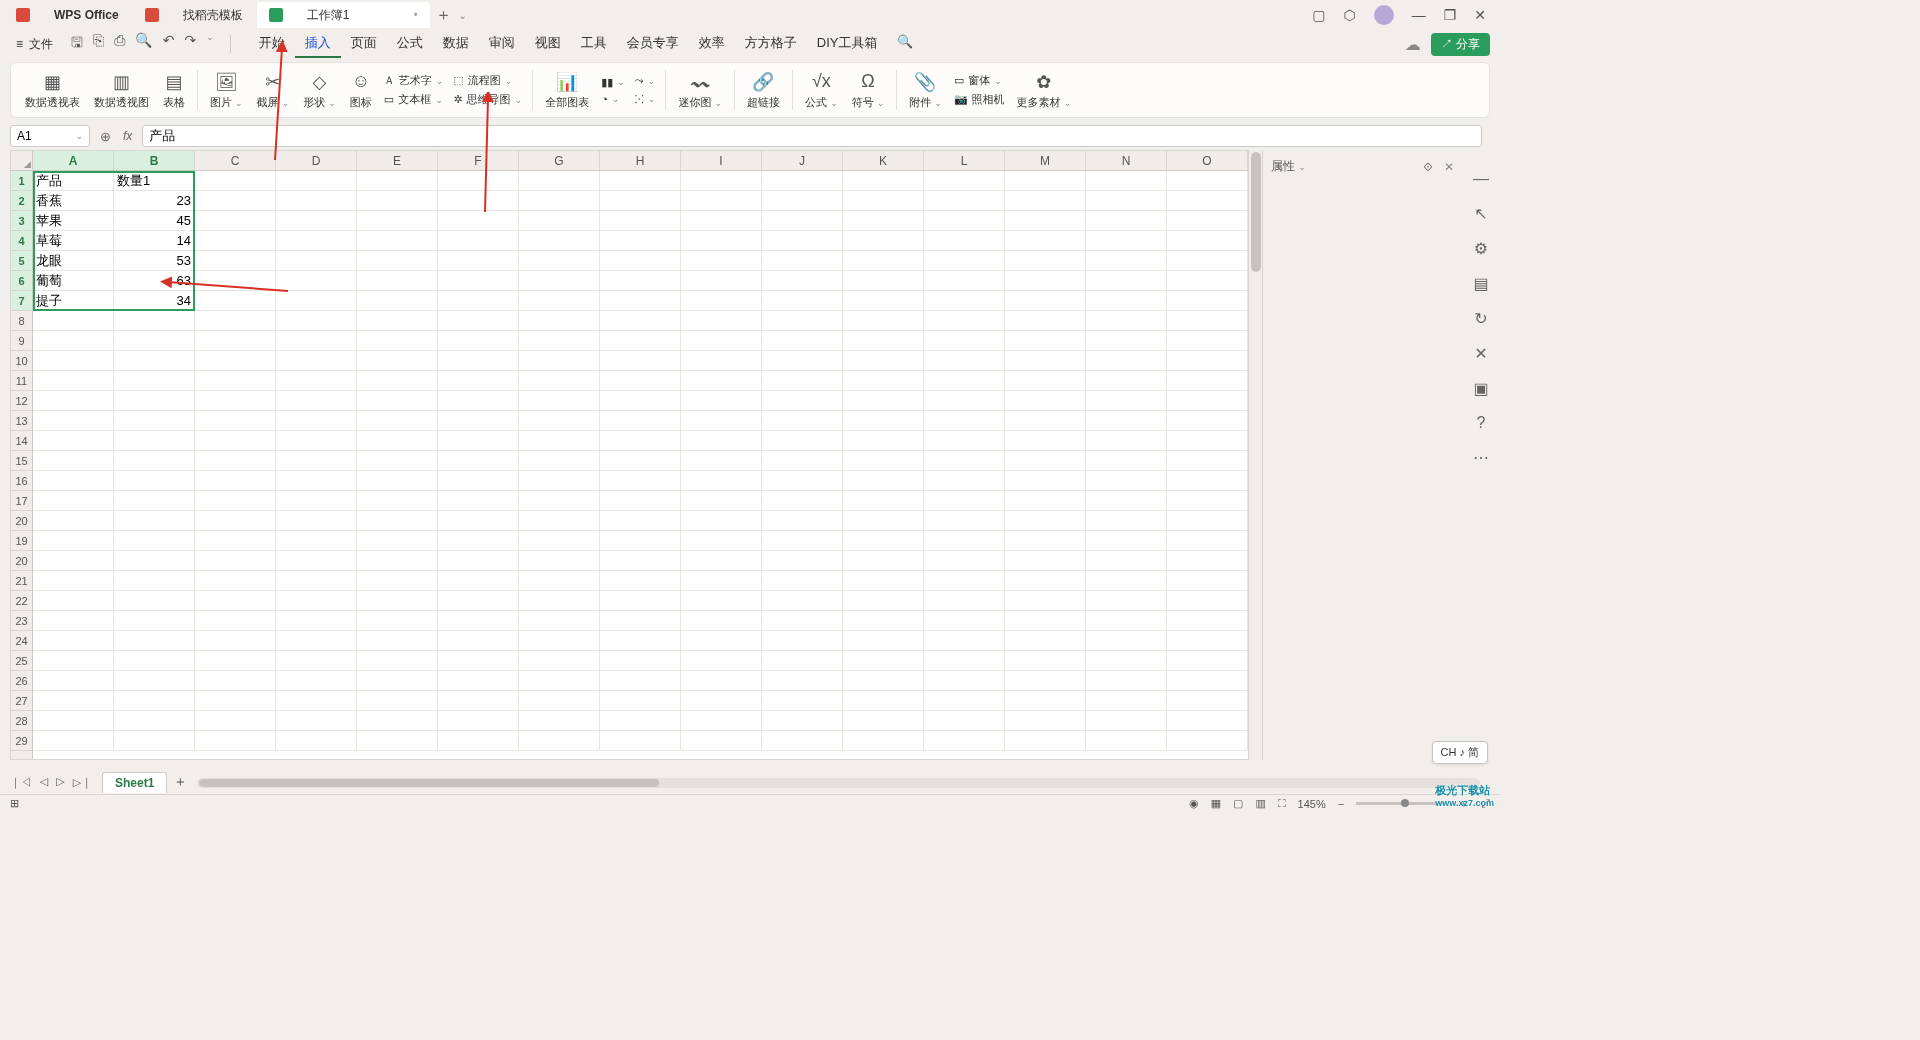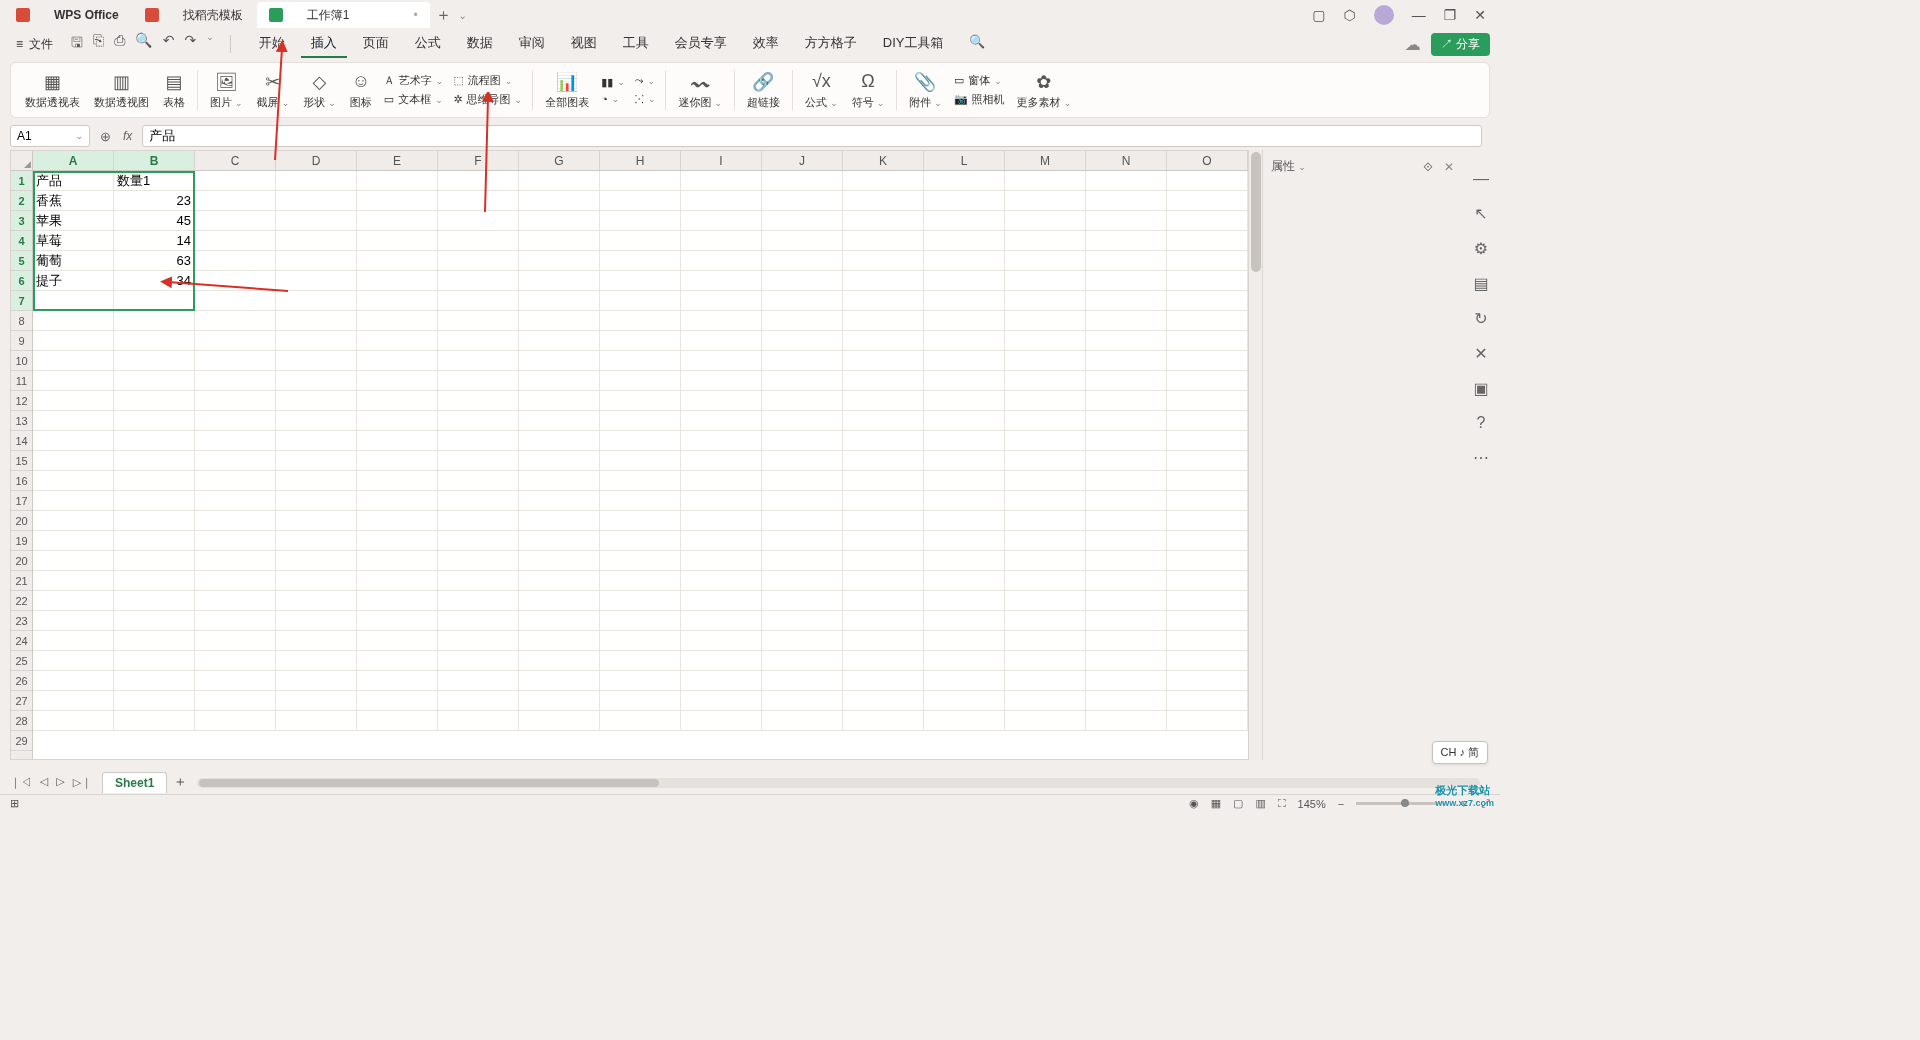--- a/index.html
+++ b/index.html
@@ -19,23 +19,23 @@
 .win-controls { margin-left: auto; display: flex; gap: 18px; padding-right: 10px; color: #555; font-size: 14px; align-items: center; }
 .win-controls .wc { cursor: pointer; }
 .avatar { width: 20px; height: 20px; border-radius: 50%; background: #b8a8d8; }
 
 
 .menu-row { height: 28px; display: flex; align-items: center; background: #f2eeeb; padding: 0 10px; gap: 4px; }
 .file-menu { display: flex; align-items: center; gap: 6px; font-size: 12px; color: #333; padding: 0 6px; }
 .qa-icons { display: flex; gap: 10px; padding: 0 8px; color: #555; font-size: 14px; }
 .qa-icons span { cursor: pointer; }
 .divider-v { width: 1px; height: 18px; background: #d0cac6; margin: 0 4px; }
-.menu-tabs { display: flex; gap: 6px; margin-left: 10px; }
+.menu-tabs { display: flex; margin-left: 10px; }
 .menu-tab { padding: 4px 10px; font-size: 13px; color: #333; cursor: pointer; }
-.menu-tab.active { color: #0f172a; border-bottom: 2px solid #2a7a47; }
+.menu-tab.active { color: #1d4ed8; border-bottom: 2px solid #2a7a47; }
 .menu-right { margin-left: auto; display: flex; gap: 10px; align-items: center; }
 .share-btn { background: #2a9d5c; color: #fff; padding: 3px 10px; border-radius: 4px; font-size: 12px; cursor: pointer; }
 
 
 .ribbon { height: 56px; background: #fdfcfb; border: 1px solid #e5e0dc; border-radius: 6px; margin: 4px 10px; display: flex; align-items: center; padding: 0 8px; gap: 2px; }
 .r-group { display: flex; flex-direction: column; align-items: center; gap: 2px; padding: 0 6px; font-size: 11px; color: #333; cursor: pointer; }
 .r-group .ri { font-size: 18px; color: #555; height: 22px; display: flex; align-items: center; }
 .r-split { display: flex; flex-direction: column; gap: 4px; padding: 0 4px; font-size: 11px; color: #333; }
 .r-split .row { display: flex; align-items: center; gap: 4px; cursor: pointer; white-space: nowrap; }
 .r-divider { width: 1px; height: 40px; background: #e5e0dc; margin: 0 4px; }
@@ -380,20 +380,37 @@
             <div class="cell"></div>
             <div class="cell"></div>
             <div class="cell"></div>
             <div class="cell"></div>
             <div class="cell"></div>
             <div class="cell"></div>
             <div class="cell"></div>
             <div class="cell"></div>
           </div>
           <div class="crow">
+            <div class="cell">龙眼</div>
+            <div class="cell num">53</div>
+            <div class="cell"></div>
+            <div class="cell"></div>
+            <div class="cell"></div>
+            <div class="cell"></div>
+            <div class="cell"></div>
+            <div class="cell"></div>
+            <div class="cell"></div>
+            <div class="cell"></div>
+            <div class="cell"></div>
+            <div class="cell"></div>
+            <div class="cell"></div>
+            <div class="cell"></div>
+            <div class="cell"></div>
+          </div>
+          <div class="crow">
             <div class="cell">葡萄</div>
             <div class="cell num">63</div>
             <div class="cell"></div>
             <div class="cell"></div>
             <div class="cell"></div>
             <div class="cell"></div>
             <div class="cell"></div>
             <div class="cell"></div>
             <div class="cell"></div>
             <div class="cell"></div>

